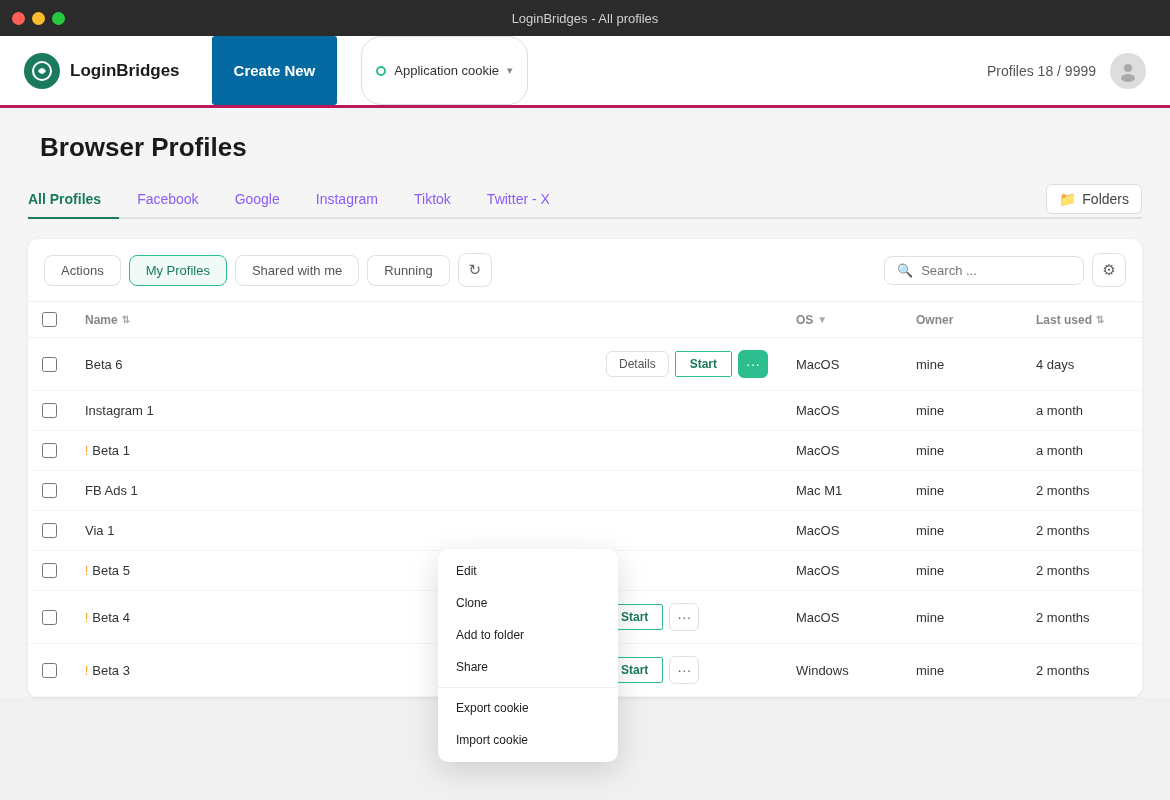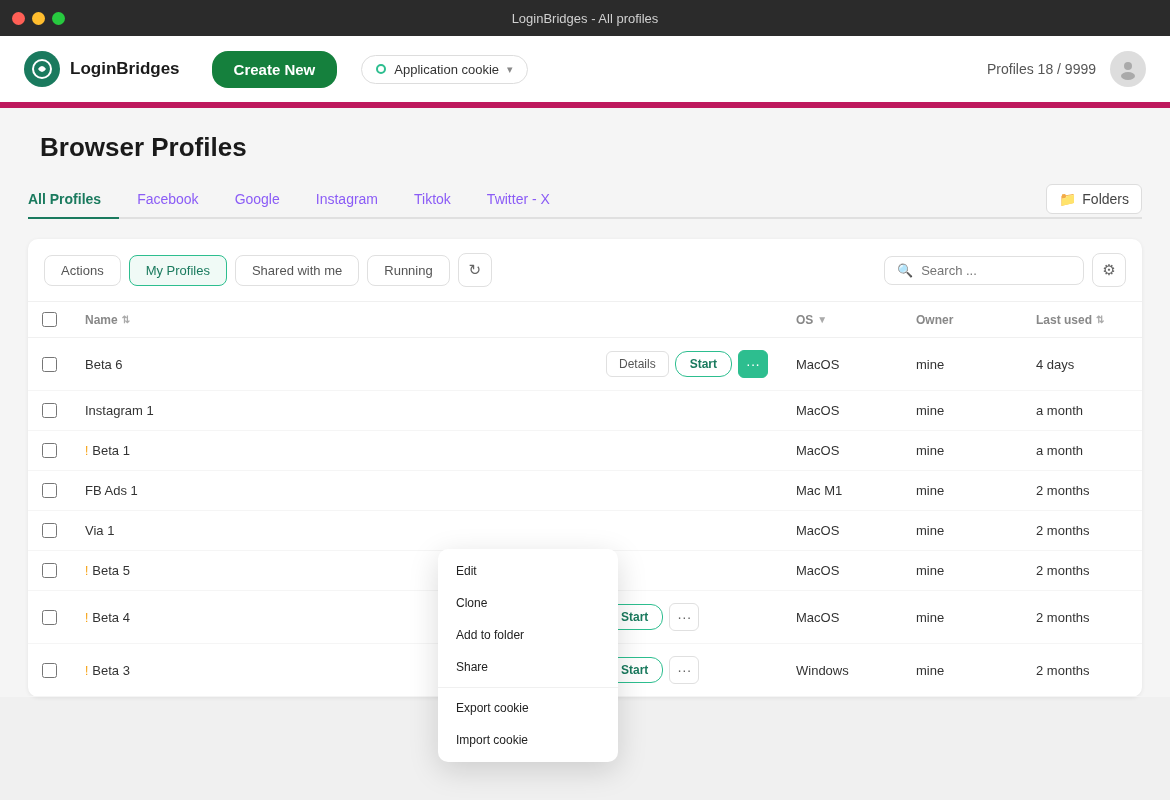--- a/index.html
+++ b/index.html
@@ -38,23 +38,22 @@
     }
     .tl-red { background: #ff5f56; }
     .tl-yellow { background: #ffbd2e; }
     .tl-green { background: #27c93f; }
 
     
     .app-bar {
       background: #ffffff;
       height: 72px;
       display: flex;
-      align-items: center;
       padding: 0 24px;
-      border-bottom: 6px solid #be185d;
+      border-bottom: 3px solid #be185d;
     }
     .logo-area {
       display: flex;
       align-items: center;
       gap: 10px;
     }
     .logo-icon {
       width: 36px;
       height: 36px;
       background: #1a7a5e;
@@ -65,24 +64,24 @@
       color: white;
       font-size: 18px;
       font-weight: bold;
     }
     .logo-text {
       font-size: 17px;
       font-weight: 600;
       color: #1a1a1a;
     }
     .create-new-btn {
-      background: #15803d;
+      background: #0369a1;
       color: white;
       border: none;
-      border-radius: 16px;
+      border-radius: 3px;
       padding: 10px 22px;
       font-size: 15px;
       font-weight: 600;
       cursor: pointer;
       margin-left: 32px;
     }
     .app-status {
       display: flex;
       align-items: center;
       gap: 8px;
@@ -317,21 +316,21 @@
       padding: 5px 12px;
       border-radius: 6px;
       border: 1px solid #e0e0e0;
       background: white;
       font-size: 12px;
       color: #555;
       cursor: pointer;
     }
     .btn-start {
       padding: 5px 14px;
-      border-radius: 12px;
+      border-radius: 2px;
       border: 1.5px solid #2dbe8f;
       background: white;
       font-size: 12px;
       color: #1a7a5e;
       font-weight: 600;
       cursor: pointer;
     }
     .btn-start.active-btn {
       background: white;
       border: 1.5px solid #2dbe8f;

